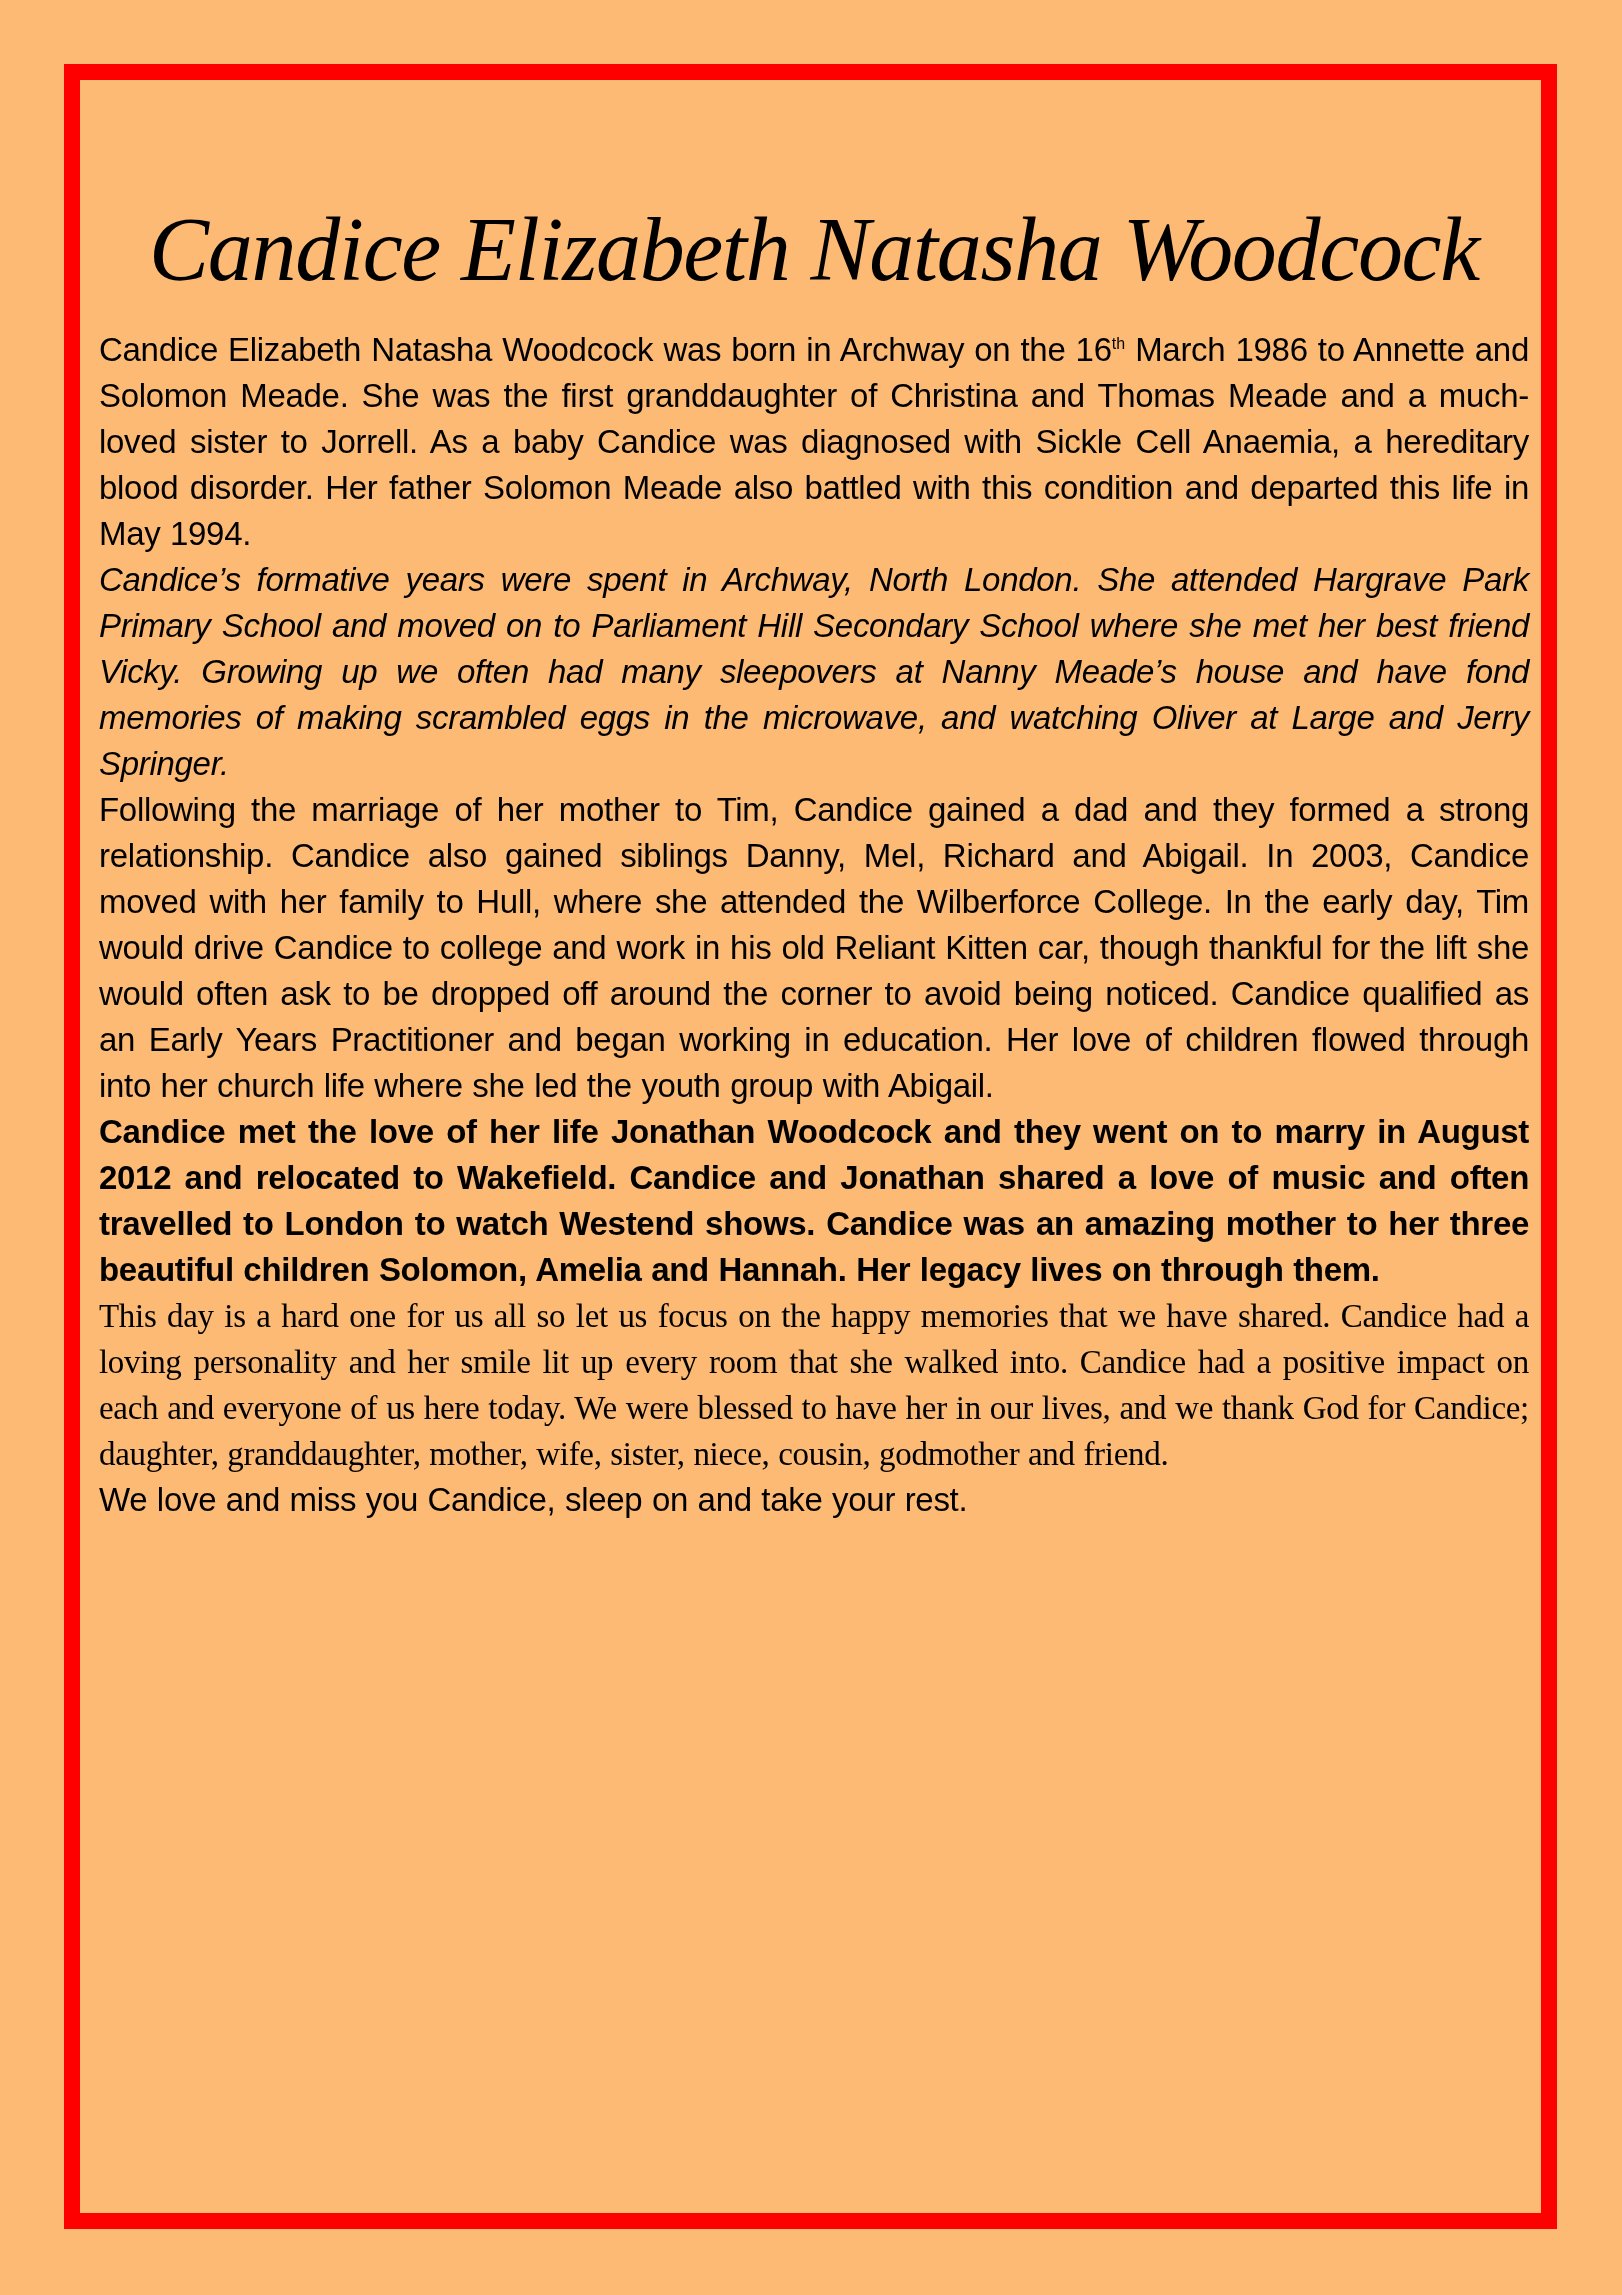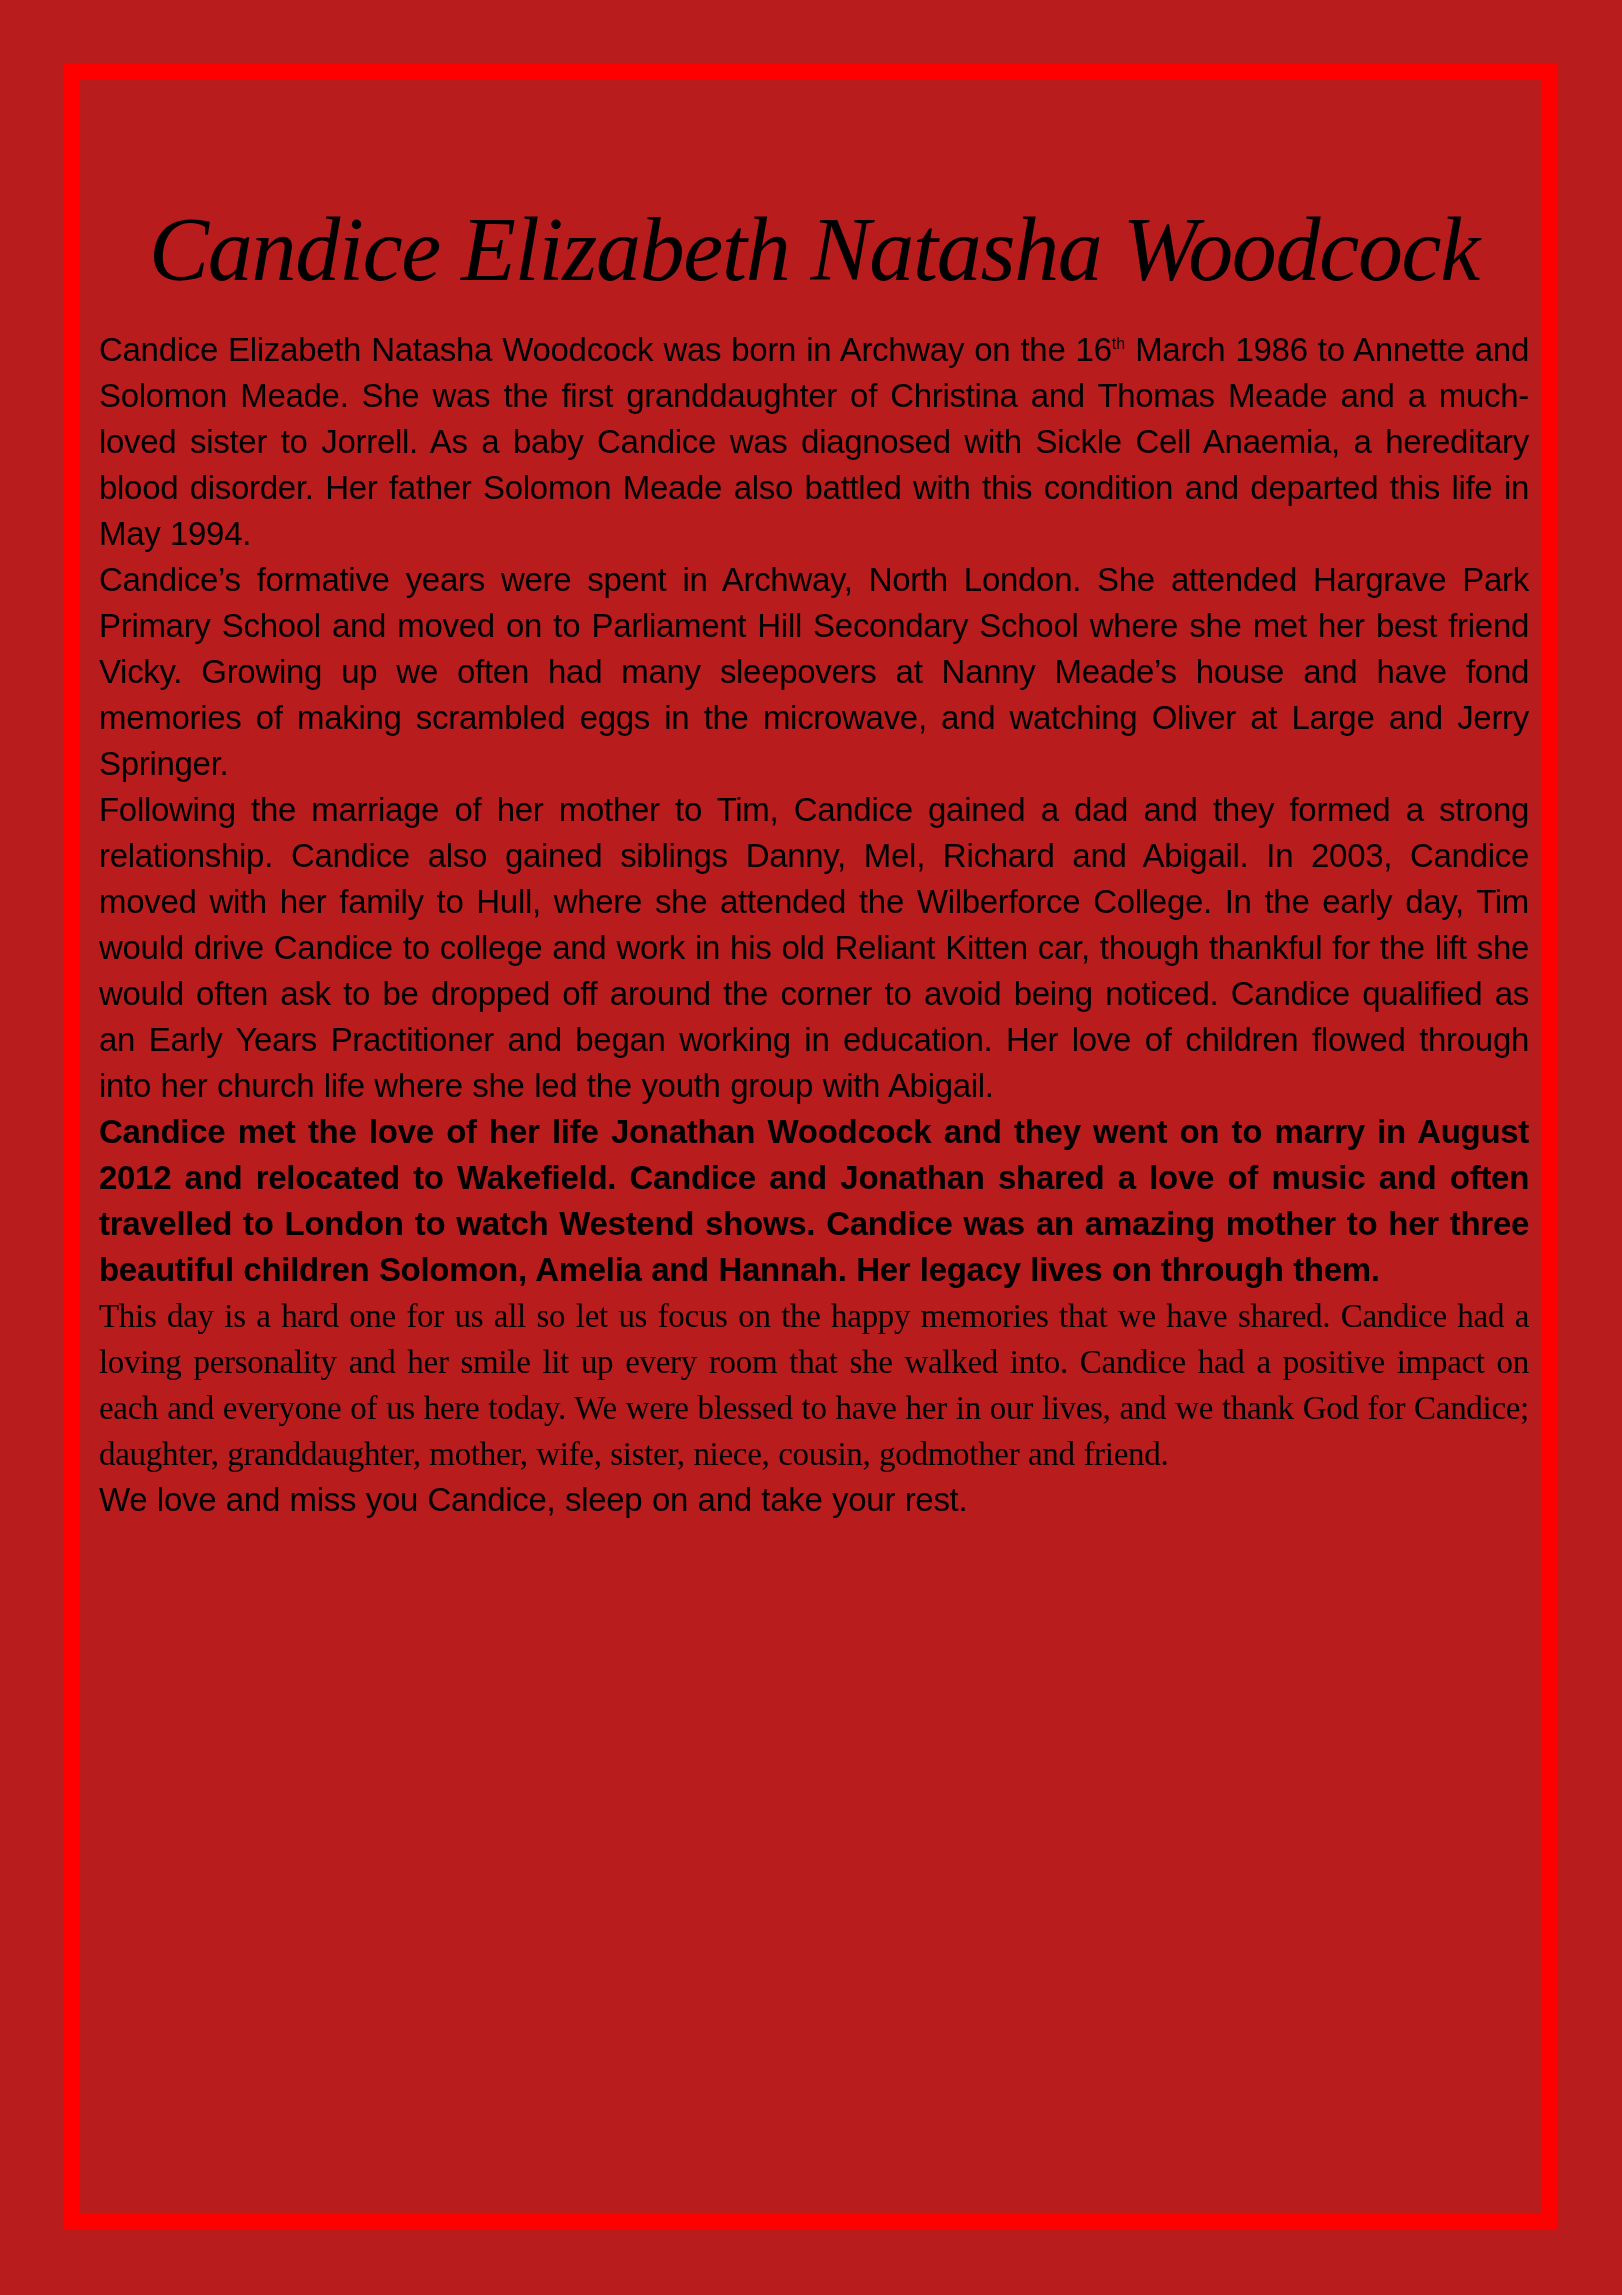--- a/index.html
+++ b/index.html
@@ -4,21 +4,21 @@
 <style>
   html, body {
     margin: 0;
     padding: 0;
     background: #ffffff;
   }
   .page {
     position: relative;
     width: 1622px;
     height: 2295px;
-    background: #b91c1c;
+    background: #fdba74;
     overflow: hidden;
     font-family: "Liberation Sans", sans-serif;
     color: #000000;
   }
   .border-frame {
     position: absolute;
     left: 64px;
     top: 64px;
     width: 1493px;
     height: 2165px;
@@ -44,21 +44,21 @@
   }
   .body-text p {
     margin: 0;
     font-size: 33px;
     line-height: 46px;
     letter-spacing: -0.3px;
     text-align: justify;
     word-spacing: 0.7px;
   }
   .para-1 { margin-top: 92px; margin-bottom: 46px; }
-  .para-2 { margin-bottom: 95px; }
+  .para-2 { margin-bottom: 95px; font-style: italic; }
   .para-3 { margin-bottom: 98px; }
   .para-4 { margin-bottom: 98px; font-weight: bold; }
   .para-5 { margin-bottom: 98px; font-family: Liberation Serif, serif; }
   .closing-line {
     text-align: right;
   }
   sup.ordinal {
     font-size: 16px;
     line-height: 0;
     vertical-align: super;

